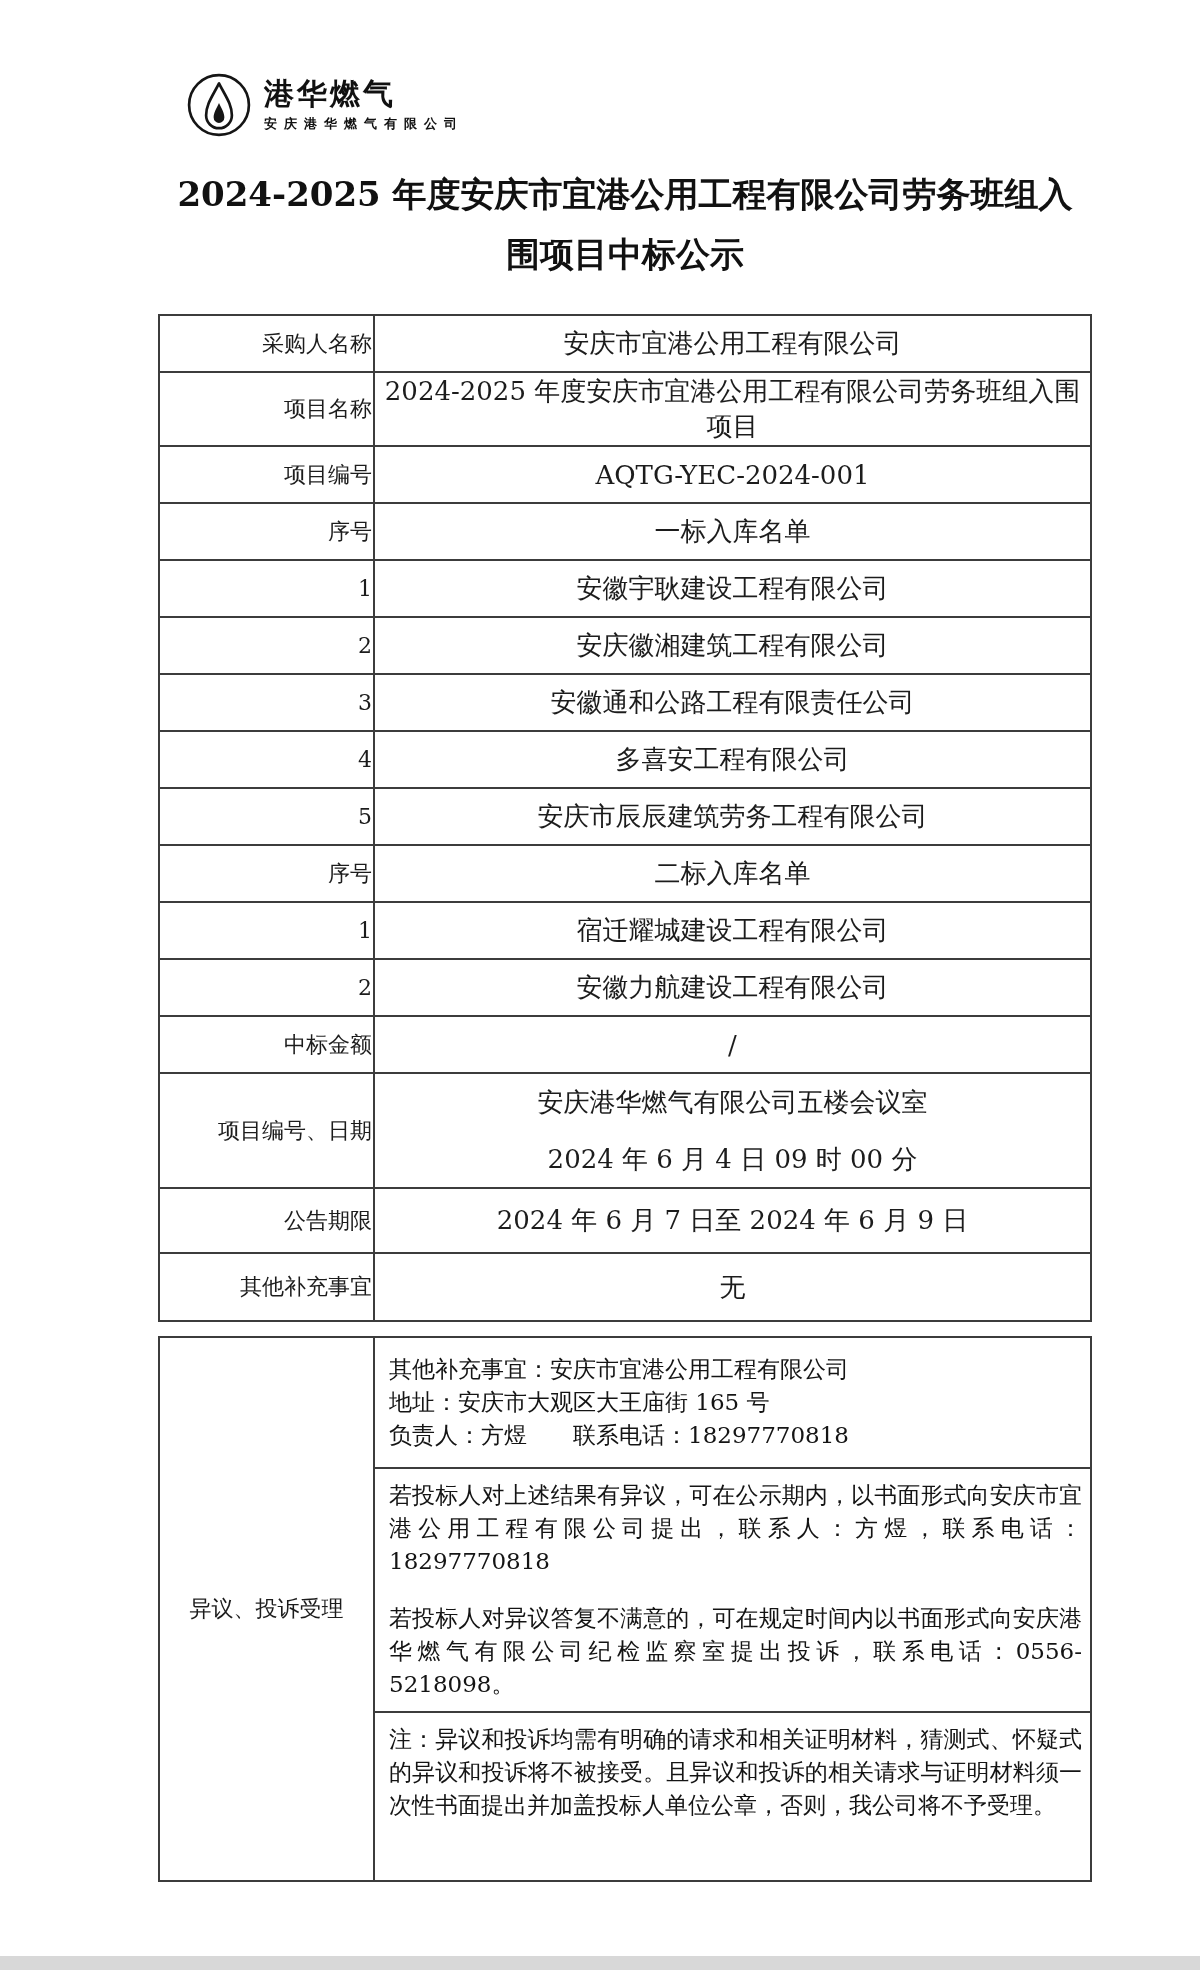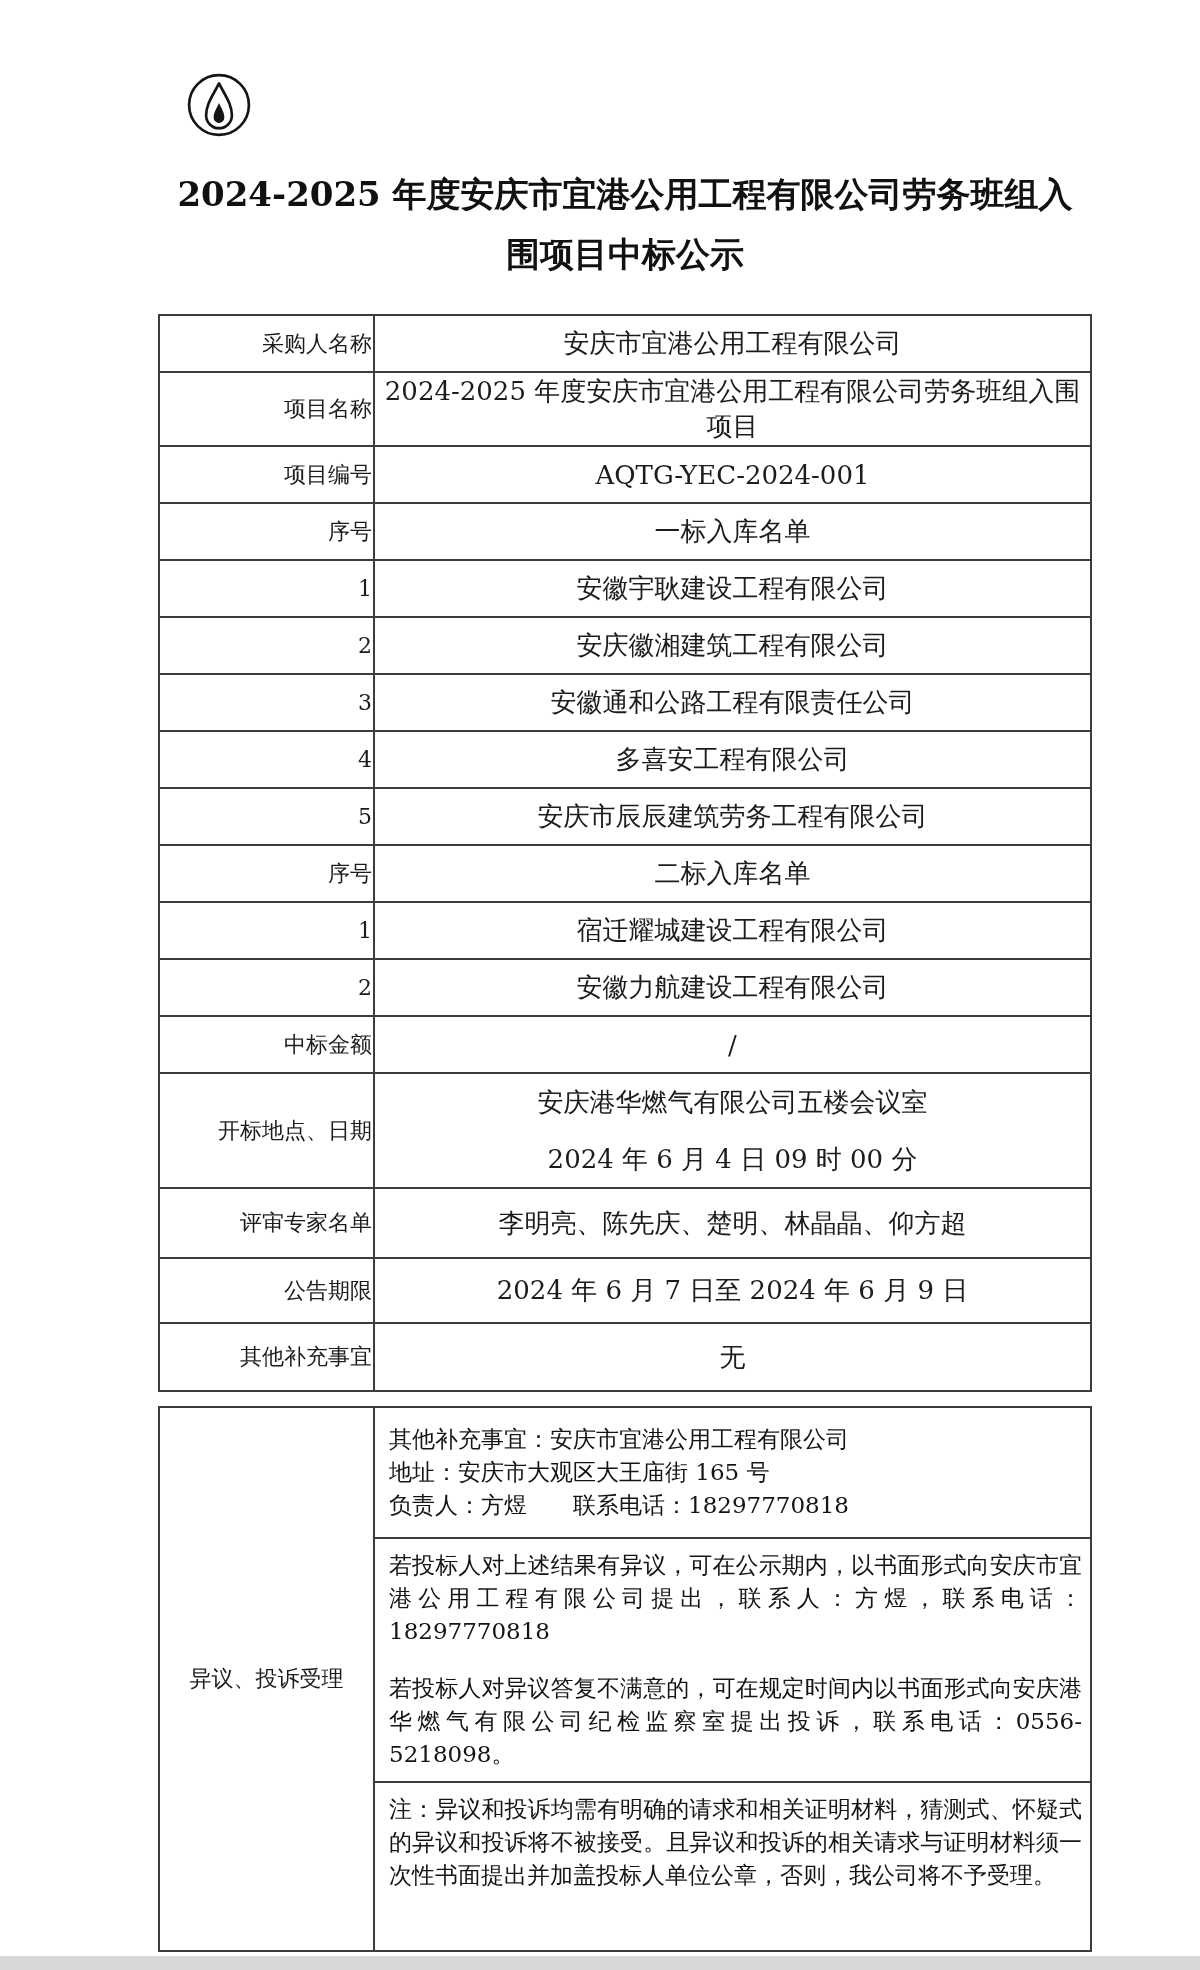--- a/index.html
+++ b/index.html
@@ -51,20 +51,24 @@
 
 <div class="content">
 
   <div class="logo-row">
     <span class="logo-mark">
       <svg viewBox="0 0 64 64" width="66" height="66">
         <circle cx="32" cy="32" r="29" fill="none" stroke="#151515" stroke-width="2.6"></circle>
         <path d="M32 11 C 26 23, 19.5 31, 19.5 42 a12.5 12.5 0 0 0 25 0 C 44.5 31, 38 23, 32 11 Z" fill="none" stroke="#151515" stroke-width="2.6" stroke-linejoin="round"></path>
         <path d="M32 30 C 29.2 36, 26.8 39.5, 26.8 44.2 a5.2 5.2 0 0 0 10.4 0 C 37.2 39.5, 34.8 36, 32 30 Z" fill="#151515"></path>
       </svg>
+    </span>
+    <span class="logo-text">
+      <div class="brand">港华燃气</div>
+      <div class="brand-sub">安庆港华燃气有限公司</div>
     </span>
   </div>
 
   <div class="page-title">
     <div>2024-2025 年度安庆市宜港公用工程有限公司劳务班组入</div>
     <div>围项目中标公示</div>
   </div>
 
   <table class="main-table">
     <tbody>
@@ -114,29 +118,25 @@
     </tr>
     <tr class="r">
       <td class="lbl">2</td>
       <td class="val">安徽力航建设工程有限公司</td>
     </tr>
     <tr class="r">
       <td class="lbl">中标金额</td>
       <td class="val">/</td>
     </tr>
     <tr class="r-open">
-      <td class="lbl">开标地点、日期</td>
+      <td class="lbl">项目编号、日期</td>
       <td class="val">
         <div>安庆港华燃气有限公司五楼会议室</div>
         <div class="line2">2024 年 6 月 4 日 09 时 00 分</div>
       </td>
-    </tr>
-    <tr class="r-experts">
-      <td class="lbl">评审专家名单</td>
-      <td class="val">李明亮、陈先庆、楚明、林晶晶、仰方超</td>
     </tr>
     <tr class="r-period">
       <td class="lbl">公告期限</td>
       <td class="val">2024 年 6 月 7 日至 2024 年 6 月 9 日</td>
     </tr>
     <tr class="r-other">
       <td class="lbl">其他补充事宜</td>
       <td class="val">无</td>
     </tr>
   </tbody>

